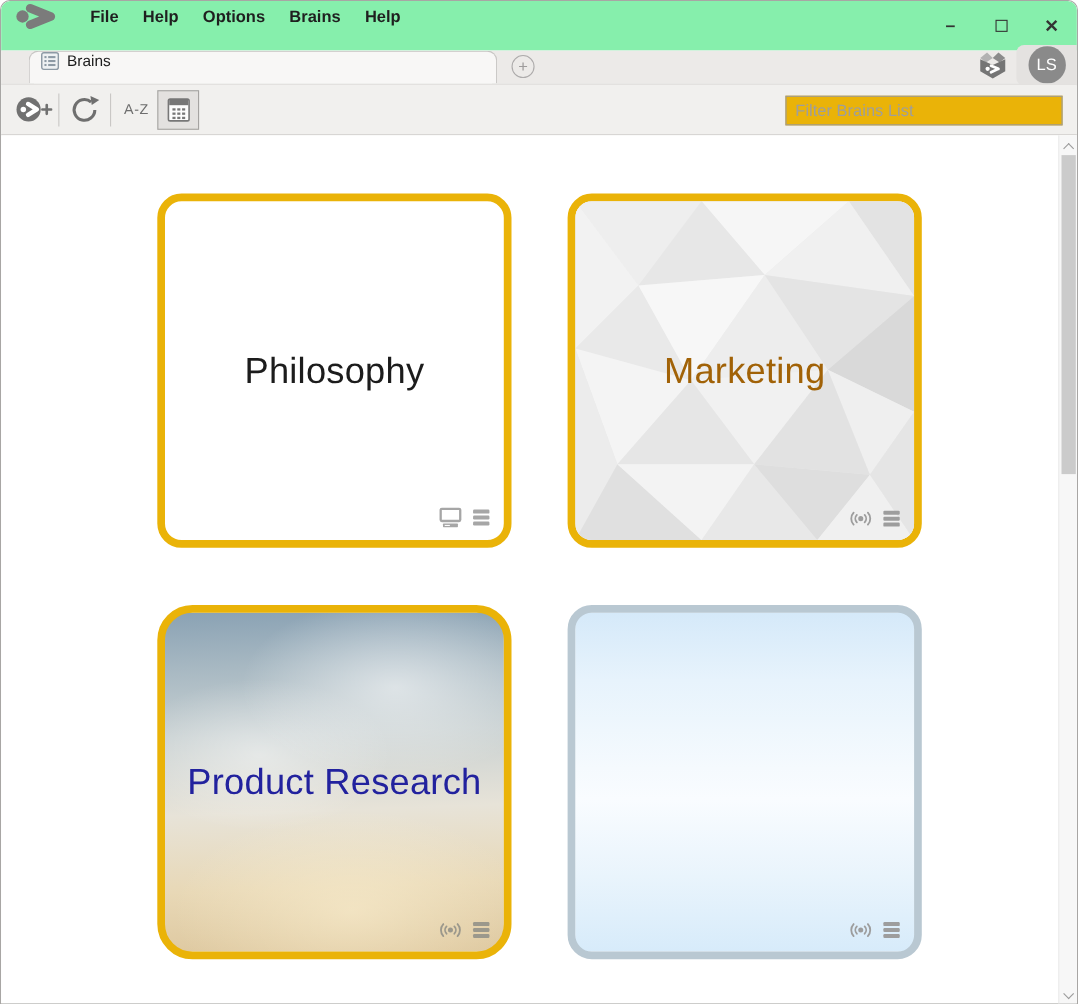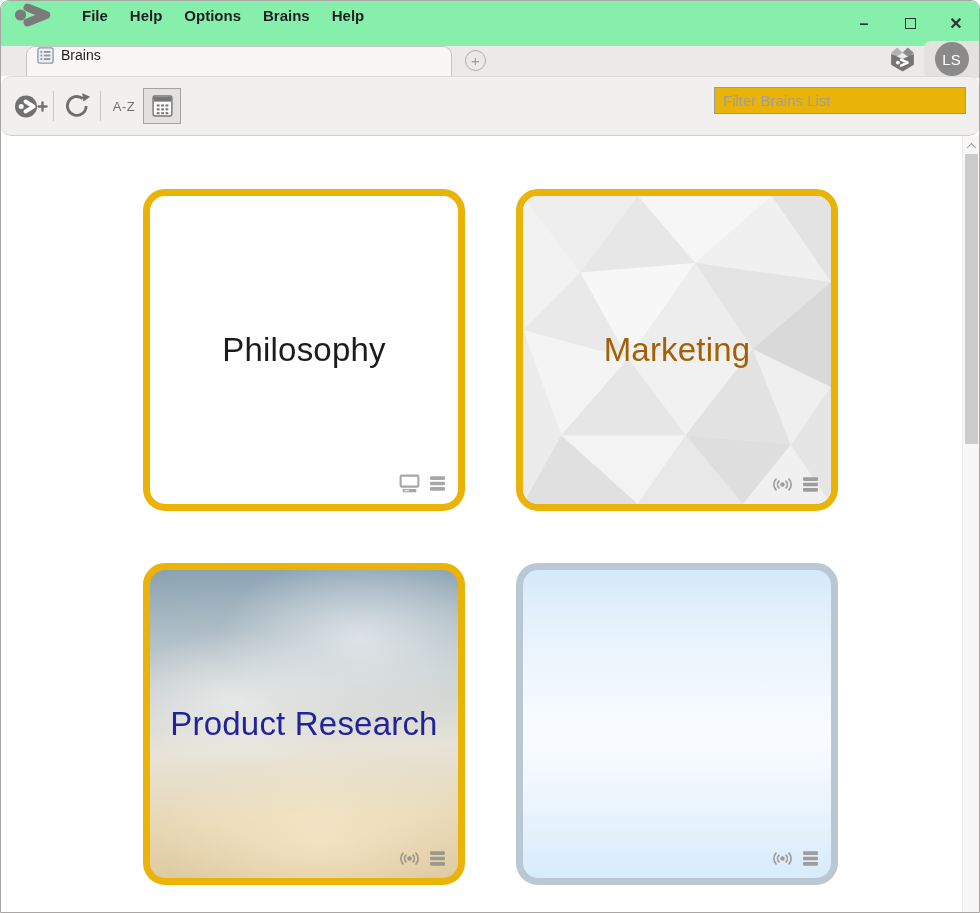--- a/index.html
+++ b/index.html
@@ -47,23 +47,23 @@
   .avatar-box{
     width:55px; height:37px; background:#e4e2e0; border-radius:7px 0 0 7px;
     display:flex; align-items:center; justify-content:center;
   }
   .avatar{
     width:34px; height:34px; border-radius:50%; background:#8a8a8a;
     color:#ffffff; font-size:15px; display:flex; align-items:center; justify-content:center;
   }
   
   .toolbar{
-    position:relative; height:60px; background:#f1f0ee;
+    position:relative; height:47px; background:#f1f0ee;
     border-top:1px solid #dddbd9; border-bottom:1px solid #d2d0ce;
-    display:flex; align-items:center; padding-left:10px;border-radius:10px;
+    display:flex; align-items:center; padding-left:10px;
   }
   .tool-btn{
     height:36px; min-width:38px; display:flex; align-items:center; justify-content:center;
     background:transparent; border:1px solid transparent;
   }
   .tool-btn.selected{ background:#e3e1df; border:1px solid #a5a3a1; }
   .tool-sep{ width:1px; height:30px; background:#c9c7c5; margin:0 4px; }
   .az-label{ font-size:13px; color:#6e6e6e; letter-spacing:0.5px; }
   .filter-input{
     position:absolute; right:13px; top:10px; width:252px; height:27px;
@@ -80,20 +80,21 @@
   }
   .brain-title{ font-size:33px; letter-spacing:0.2px; z-index:2; }
   .card-1{ left:142px; top:53px; background:#ffffff; }
   .card-2{ left:515px; top:53px; background:#ededed; }
   .card-3{ left:142px; top:427px;
     background:
       radial-gradient(ellipse 65% 38% at 68% 22%, rgba(255,255,255,0.55), rgba(255,255,255,0) 70%),
       radial-gradient(ellipse 55% 32% at 28% 42%, rgba(255,255,255,0.45), rgba(255,255,255,0) 70%),
       radial-gradient(ellipse 70% 40% at 55% 88%, rgba(255,244,214,0.5), rgba(255,255,255,0) 75%),
       linear-gradient(178deg, #8aa2b4 0%, #a7b8c2 16%, #c9d1d2 36%, #e7e3d8 58%, #e8d8b6 80%, #ddc79e 100%);
+    border-radius: 32px;
   }
   .card-4{ left:515px; top:427px; border-color:#b9c8d2;
     background:linear-gradient(180deg, #d5e9f9 0%, #e7f3fc 20%, #f5fafe 46%, #f9fcff 55%, #e9f4fc 78%, #d7ebfa 100%);
   }
   .poly-bg{ position:absolute; left:0; top:0; width:100%; height:100%; z-index:1; }
   .card-icons{
     position:absolute; right:12px; bottom:11px; display:flex; align-items:center; gap:8px; z-index:3;
   }
   
   .scrollbar{

